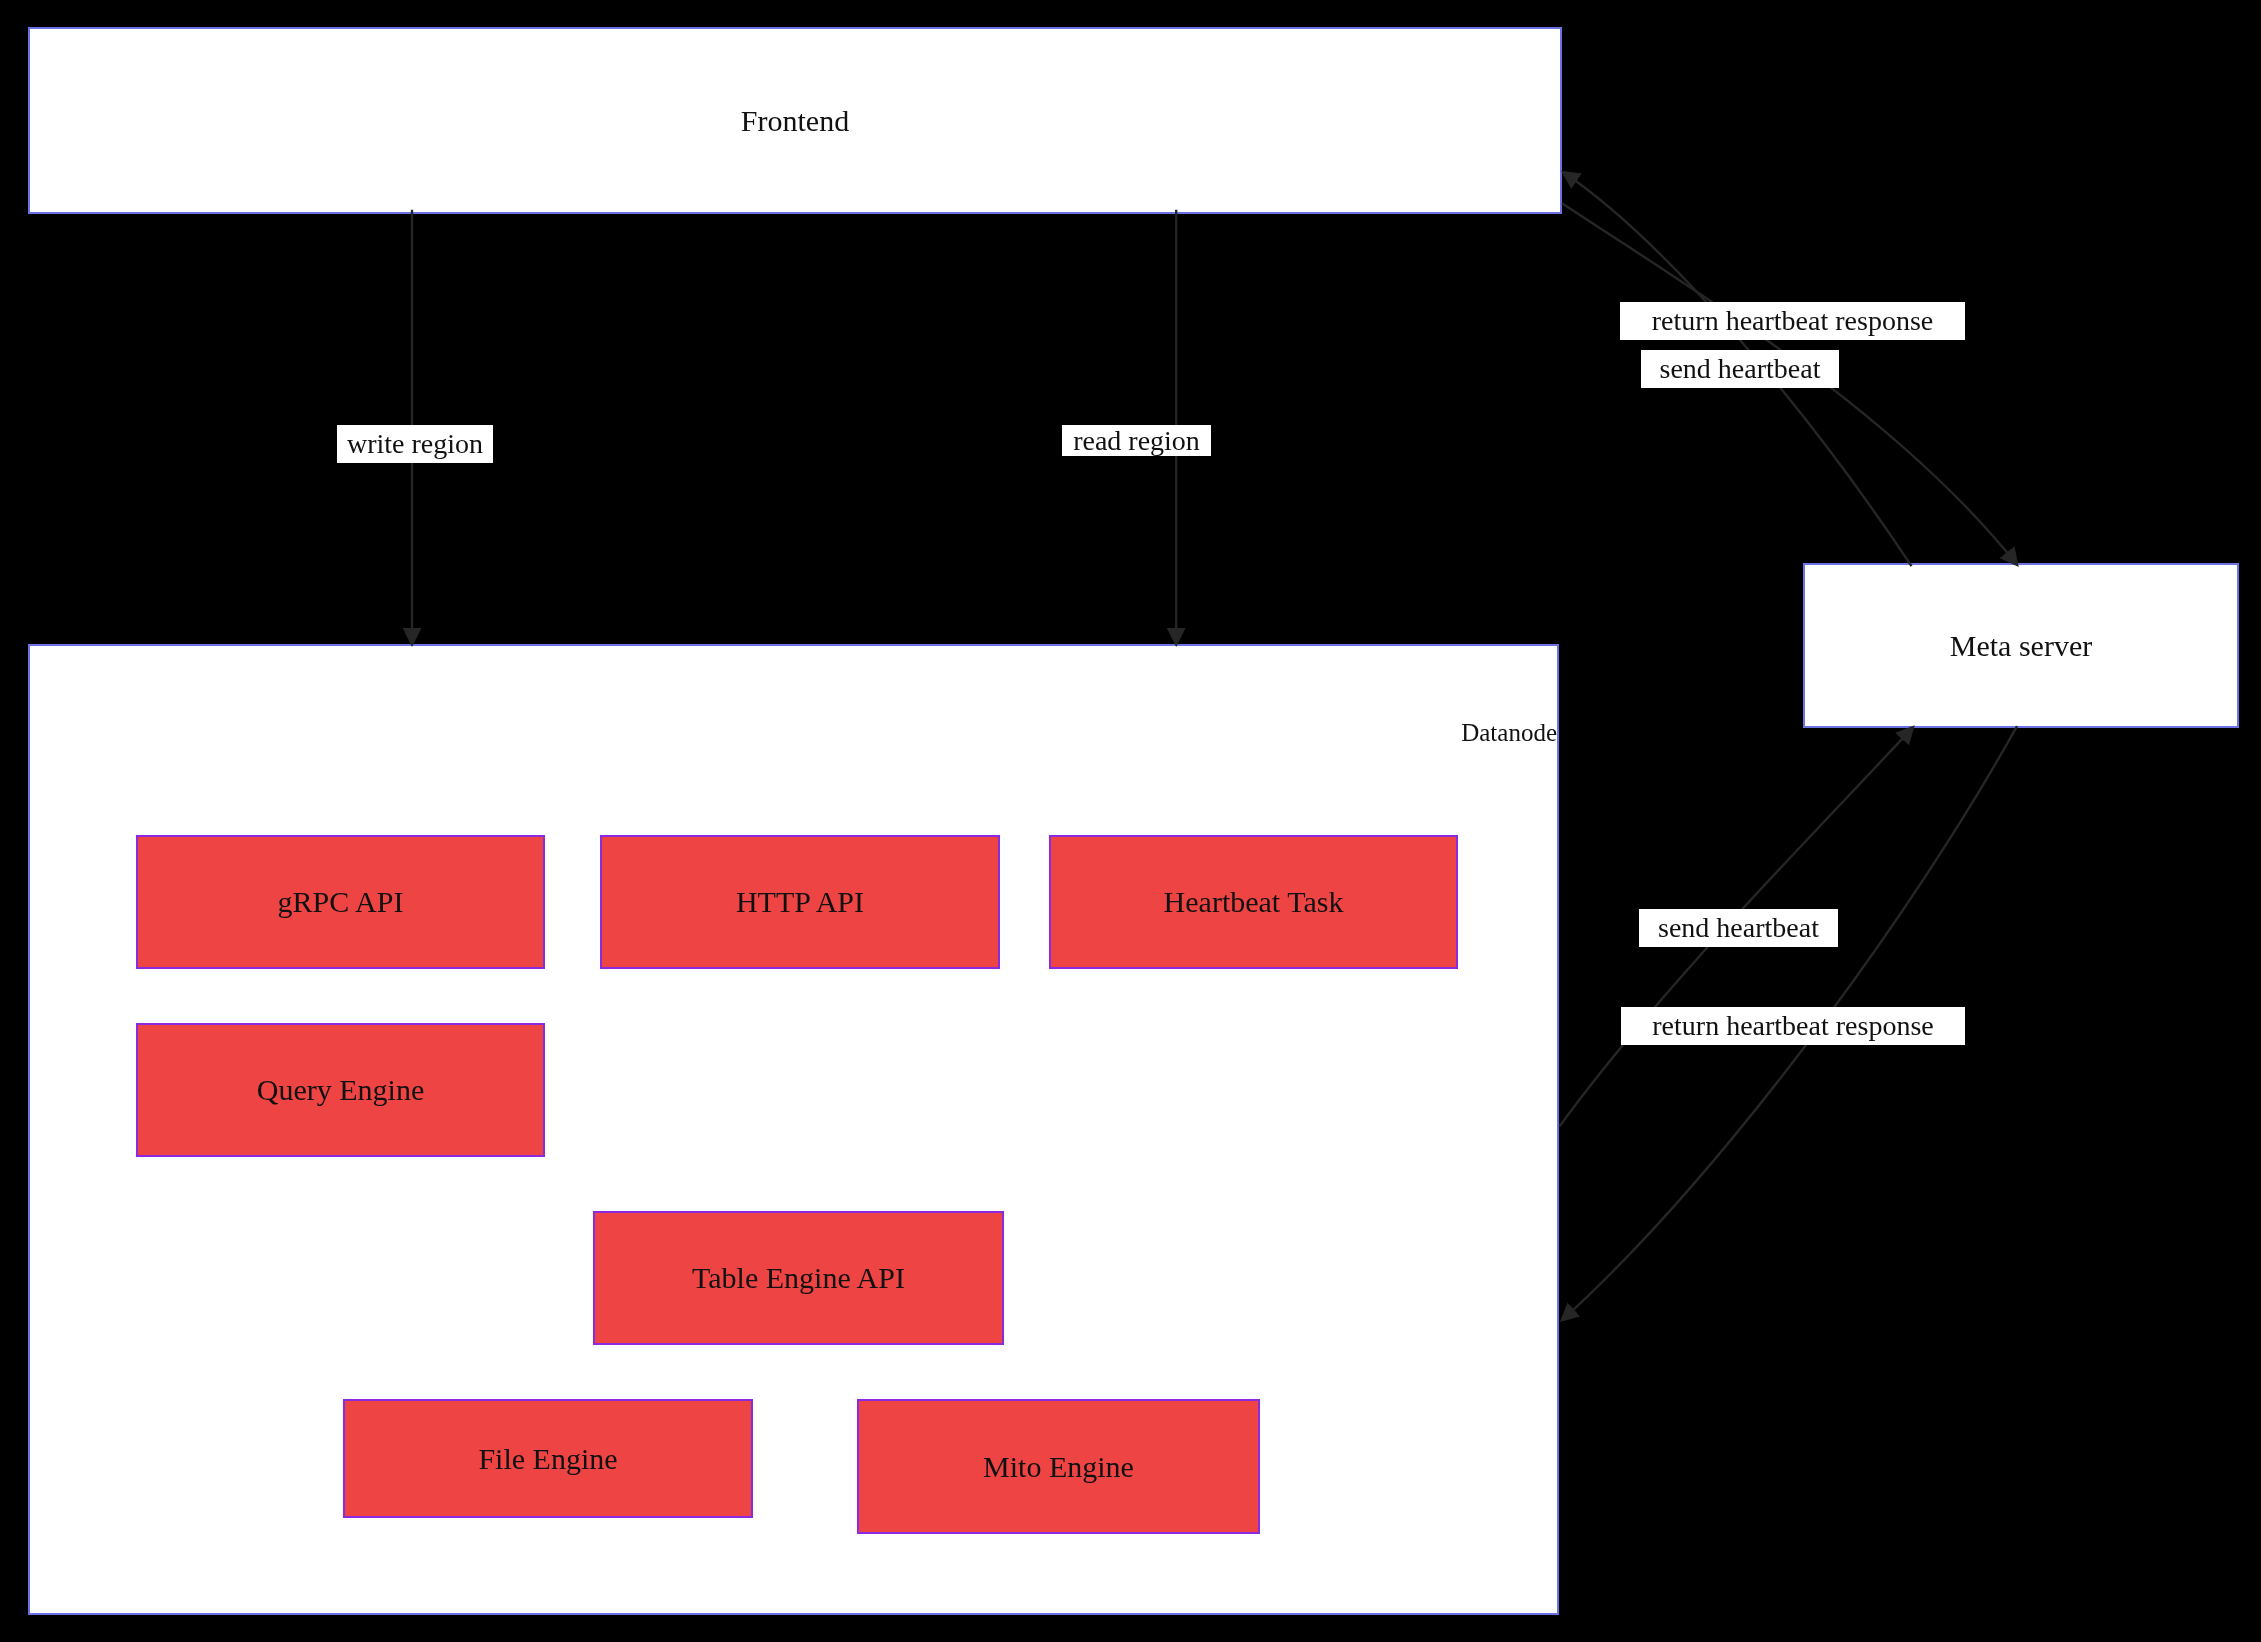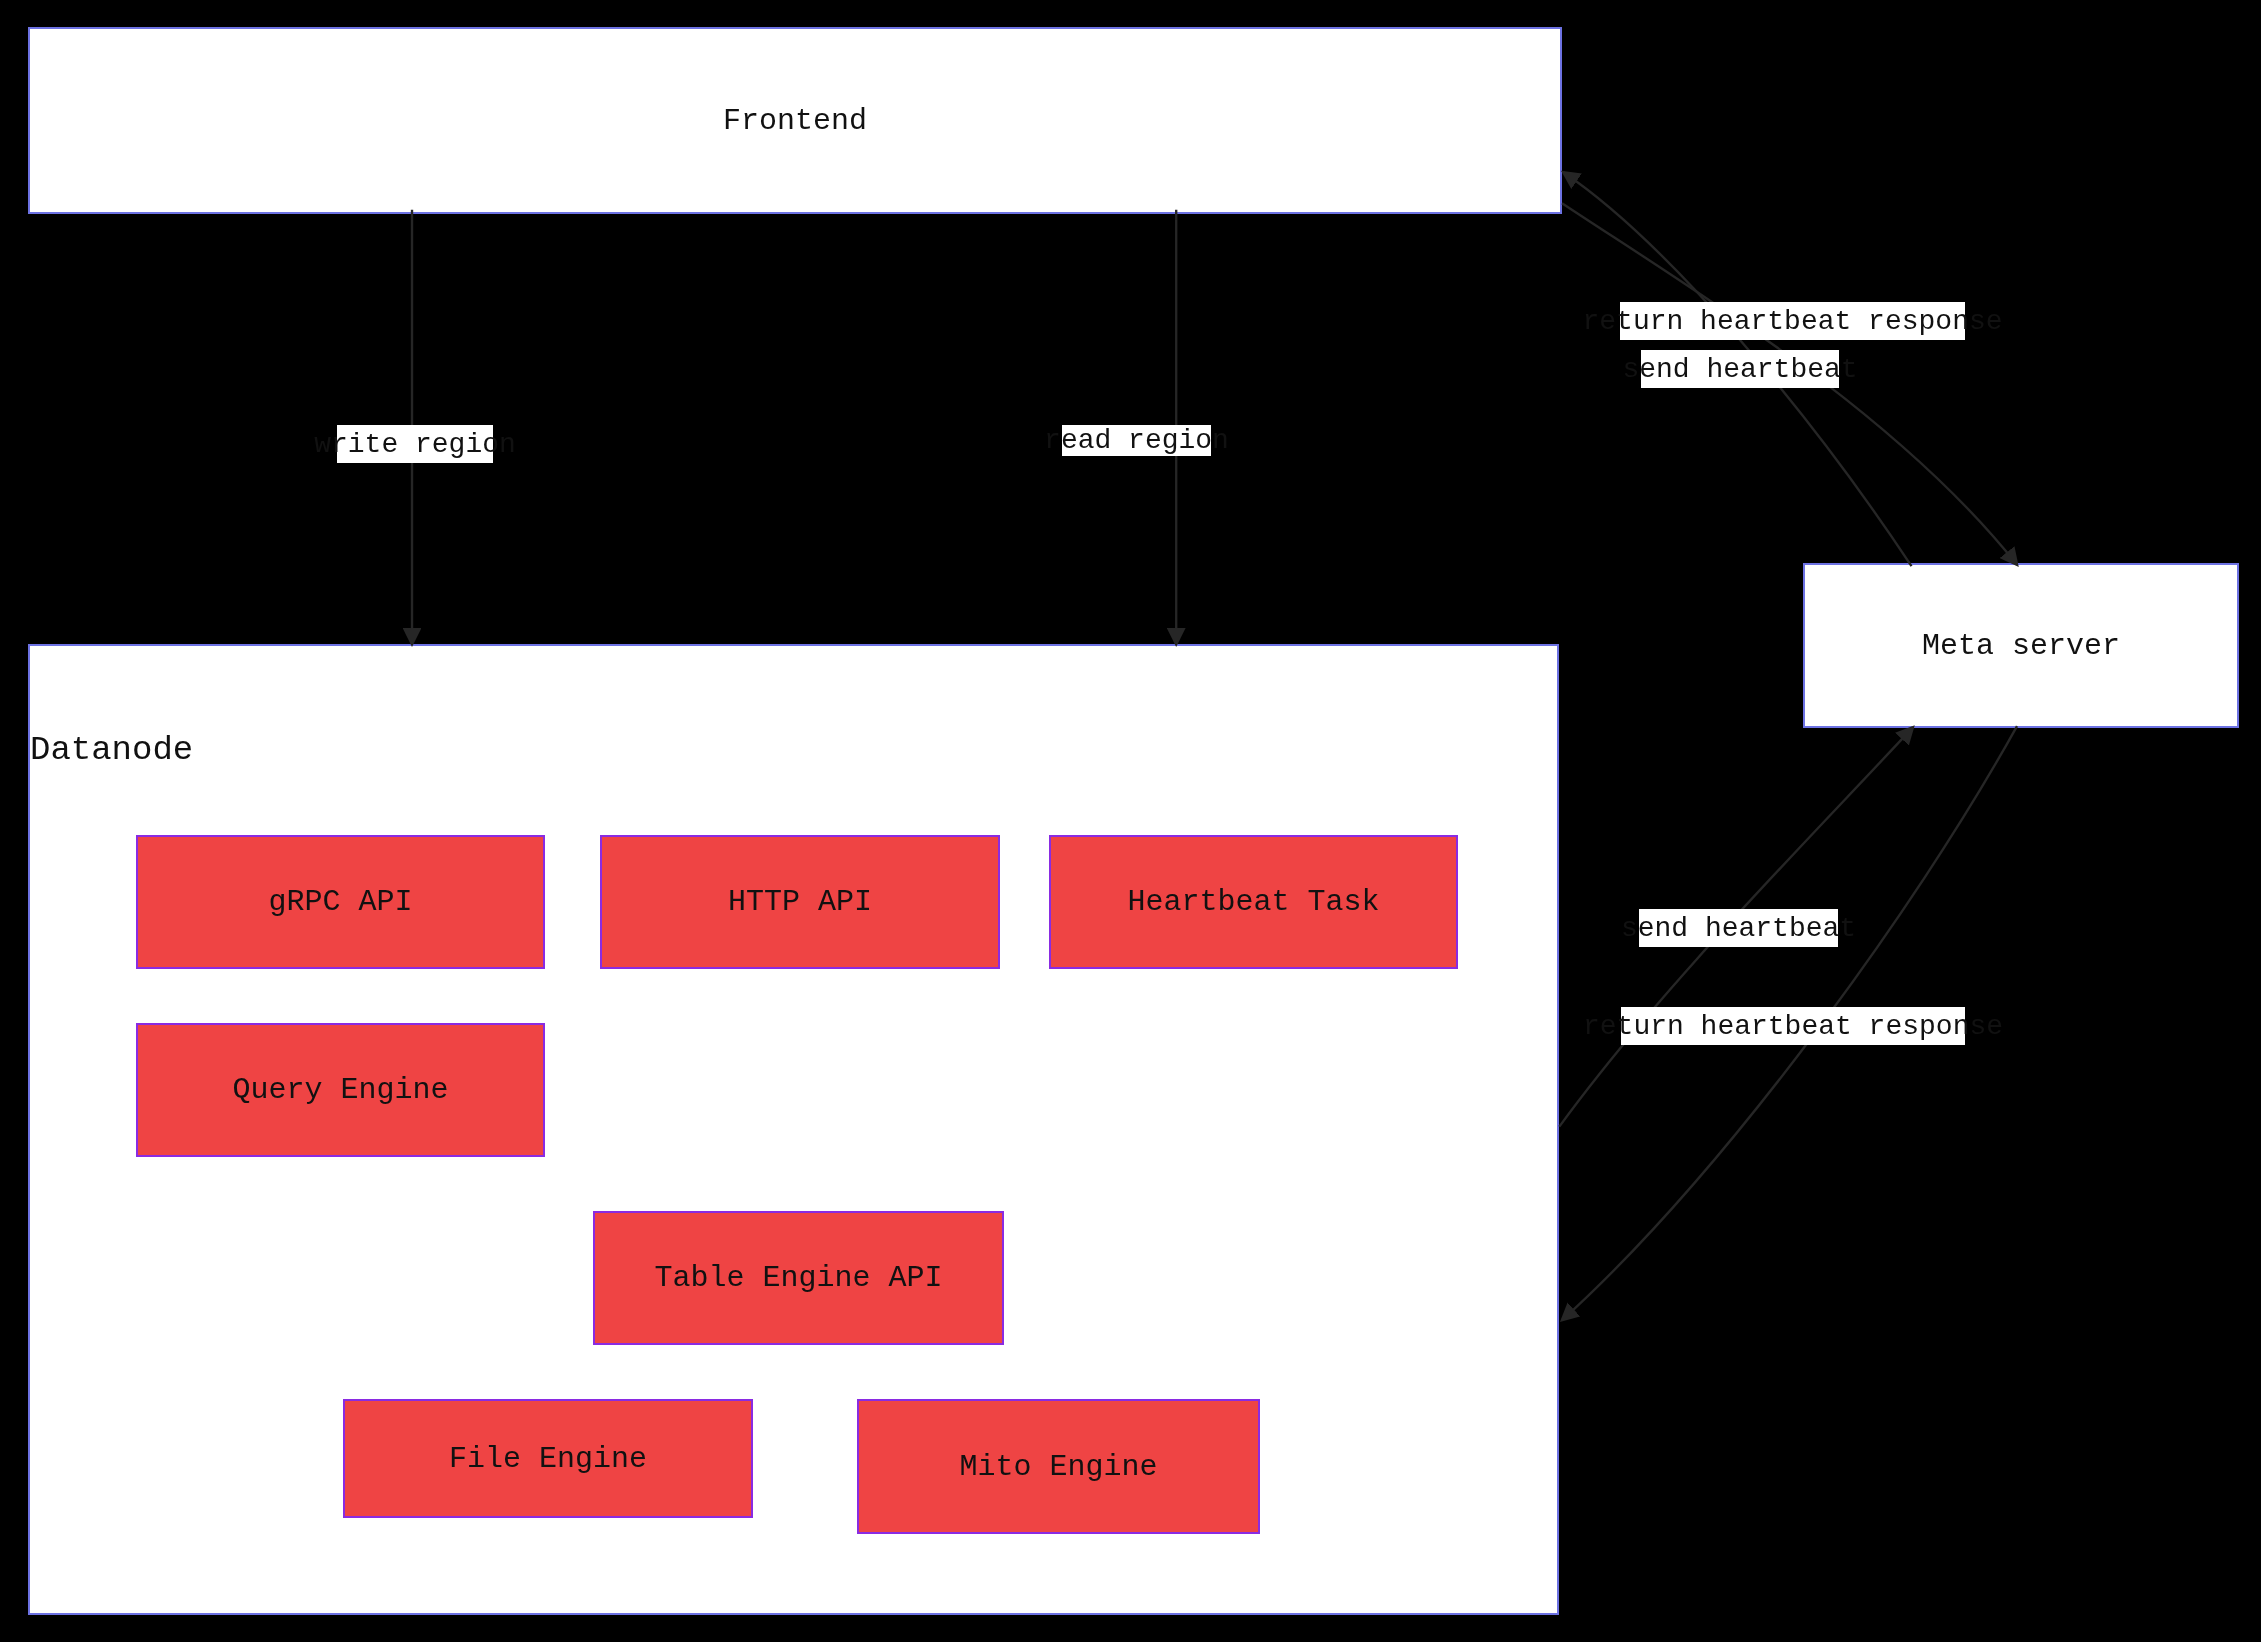--- a/index.html
+++ b/index.html
@@ -5,38 +5,37 @@
   html, body {
     margin: 0;
     padding: 0;
     background: #000000;
   }
   #canvas {
     position: relative;
     width: 2261px;
     height: 1643px;
     background: #000000;
-    font-family: Liberation Mono, monospace;
+    font-family: Liberation Serif, serif;
     overflow: hidden;
   }
   .outer-node {
     position: absolute;
     background: #ffffff;
     border: 2.7px solid #6d72e3;
     box-sizing: border-box;
     z-index: 1;
   }
   .outer-node .node-title {
     position: absolute;
     left: 0;
     width: 100%;
-    text-align: left;
-    font-size: 34px;
+    text-align: right;
+    font-size: 25px;
     color: #111111;
-    margin-top: 12px;
   }
   .center-title {
     display: flex;
     align-items: center;
     justify-content: center;
     font-size: 30px;
     color: #111111;
   }
   .component {
     position: absolute;

